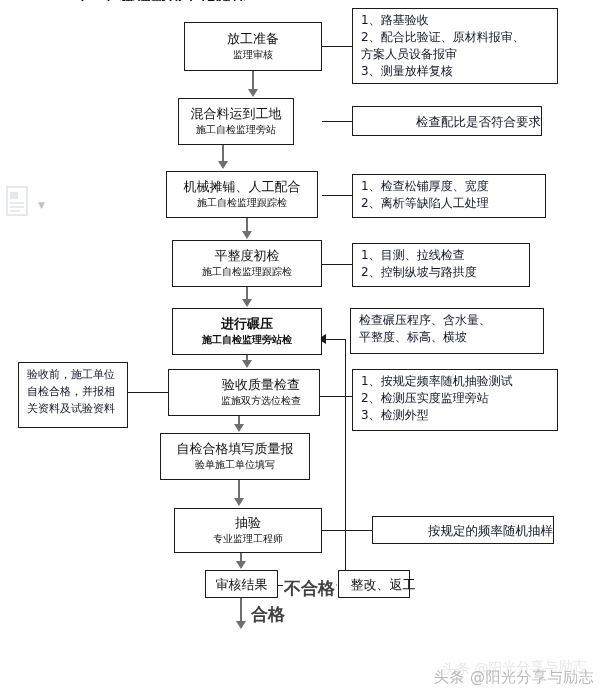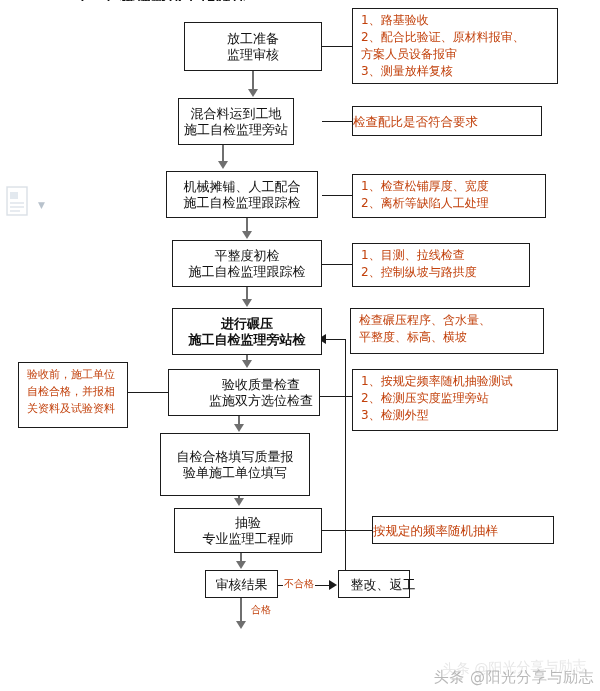--- a/index.html
+++ b/index.html
@@ -45,52 +45,52 @@
     justify-content: center;
     color: #111111;
     z-index: 3;
   }
   .node .l1 {
     font-size: 13px;
     line-height: 17px;
     white-space: nowrap;
   }
   .node .l2 {
-    font-size: 13px;
+    font-size: 10px;
     line-height: 16px;
     white-space: nowrap;
   }
   .node.single .l1 {
     font-size: 13px;
   }
 
   
   .note {
     position: absolute;
     box-sizing: border-box;
     border: 1px solid #1b1b1b;
     background: #ffffff;
-    color: #c2410c;
+    color: #0f172a;
     padding: 3px 6px 2px 8px;
     overflow: hidden;
     z-index: 3;
   }
   .note div {
     font-size: 12px;
     line-height: 17px;
     white-space: nowrap;
   }
   .note.small div {
     font-size: 11px;
     line-height: 17px;
   }
   .note.center {
     display: flex;
     align-items: center;
-    justify-content: flex-start;
+    justify-content: flex-end;
     padding: 0;
   }
   .note.center div {
     font-size: 12.5px;
   }
 
   
   .vline {
     position: absolute;
     width: 2px;
@@ -131,26 +131,27 @@
     height: 0;
     border-top: 5px solid transparent;
     border-bottom: 5px solid transparent;
     border-left: 8px solid #1b1b1b;
     z-index: 2;
   }
 
   
   .edge-label {
     position: absolute;
-    font-size: 10px;
-    color: #c2410c;
+    font-size: 17px;
+    color: #404040;
     background: #ffffff;
     white-space: nowrap;
     z-index: 4;
     padding: 0 1px;
+    font-weight: bold;
   }
 
   
   .wm-doc {
     position: absolute;
     left: 6px;
     top: 186px;
     width: 26px;
     height: 32px;
     opacity: 0.45;
@@ -228,21 +229,21 @@
   <div class="node" style="left:172px; top:308px; width:150px; height:47px;font-weight:bold;">
     <div class="l1">进行碾压</div>
     <div class="l2">施工自检监理旁站检</div>
   </div>
 
   <div class="node" style="left:168px; top:369px; width:152px; height:47px;padding-left:34px;">
     <div class="l1">验收质量检查</div>
     <div class="l2">监施双方选位检查</div>
   </div>
 
-  <div class="node" style="left:160px; top:433px; width:150px; height:63px;">
+  <div class="node" style="left:160px; top:433px; width:150px; height:47px;">
     <div class="l1">自检合格填写质量报</div>
     <div class="l2">验单施工单位填写</div>
   </div>
 
   <div class="node" style="left:174px; top:508px; width:148px; height:45px;">
     <div class="l1">抽验</div>
     <div class="l2">专业监理工程师</div>
   </div>
 
   <div class="node single" style="left:205px; top:570px; width:73px; height:28px;">

